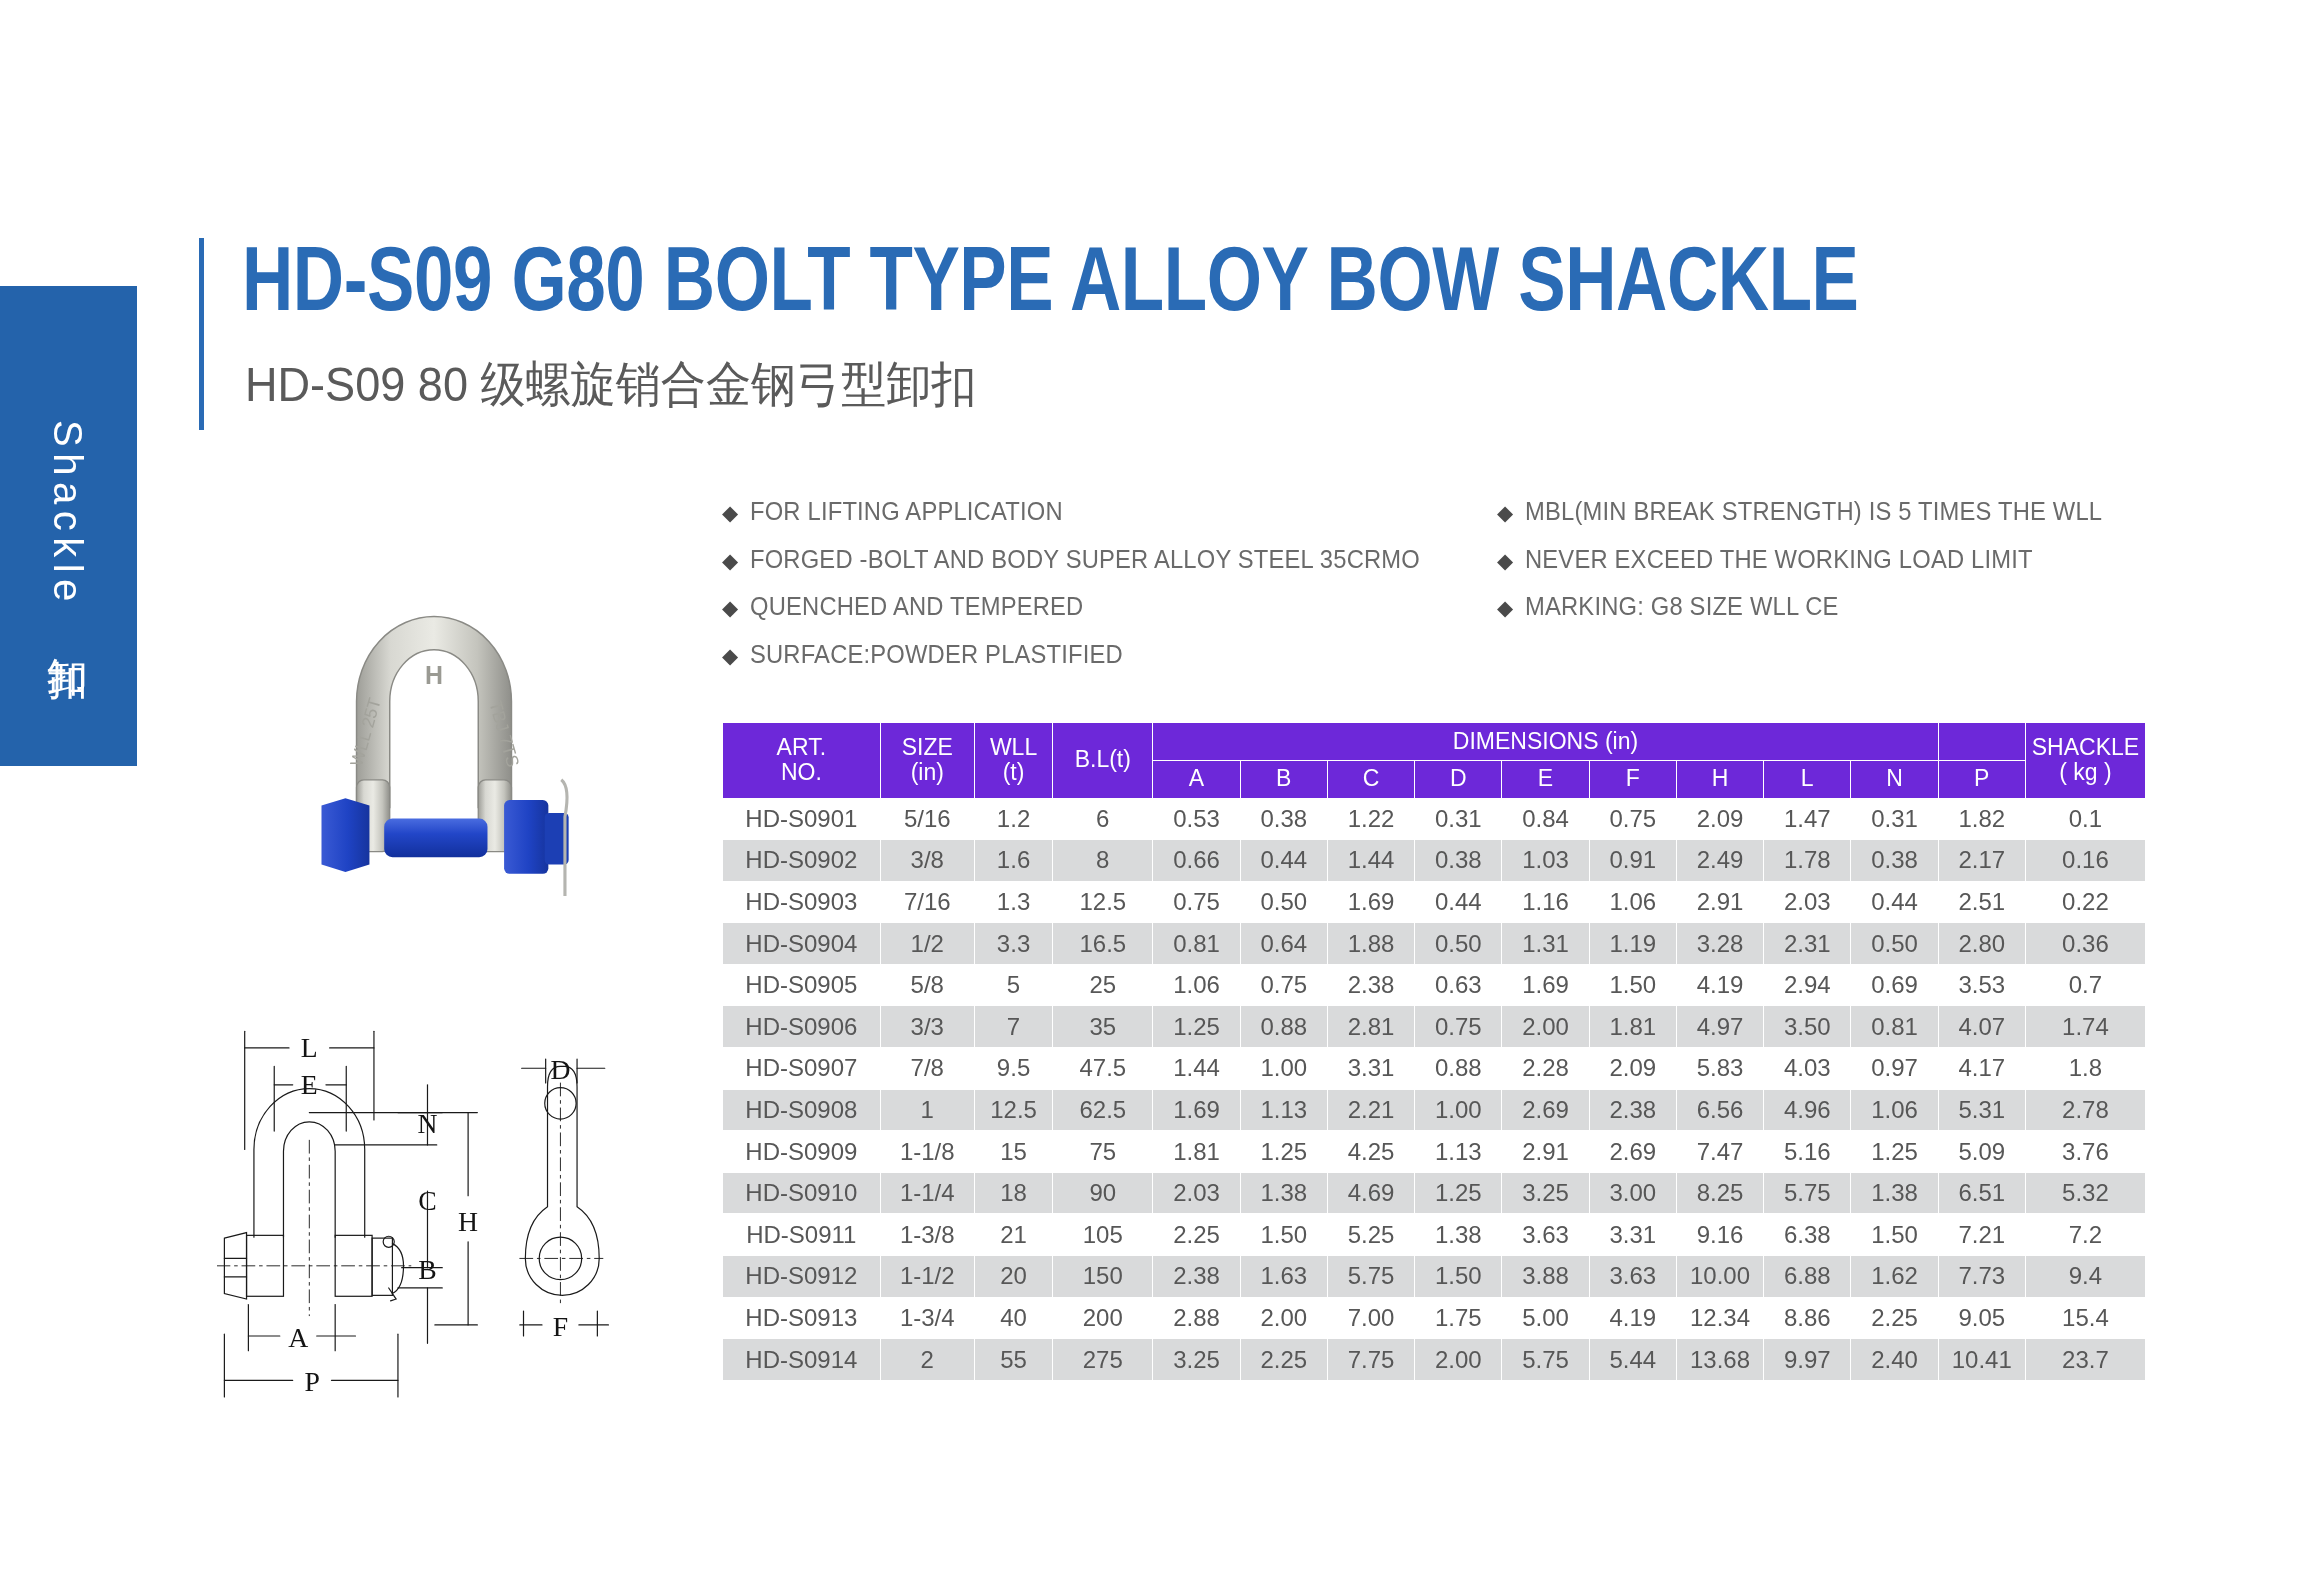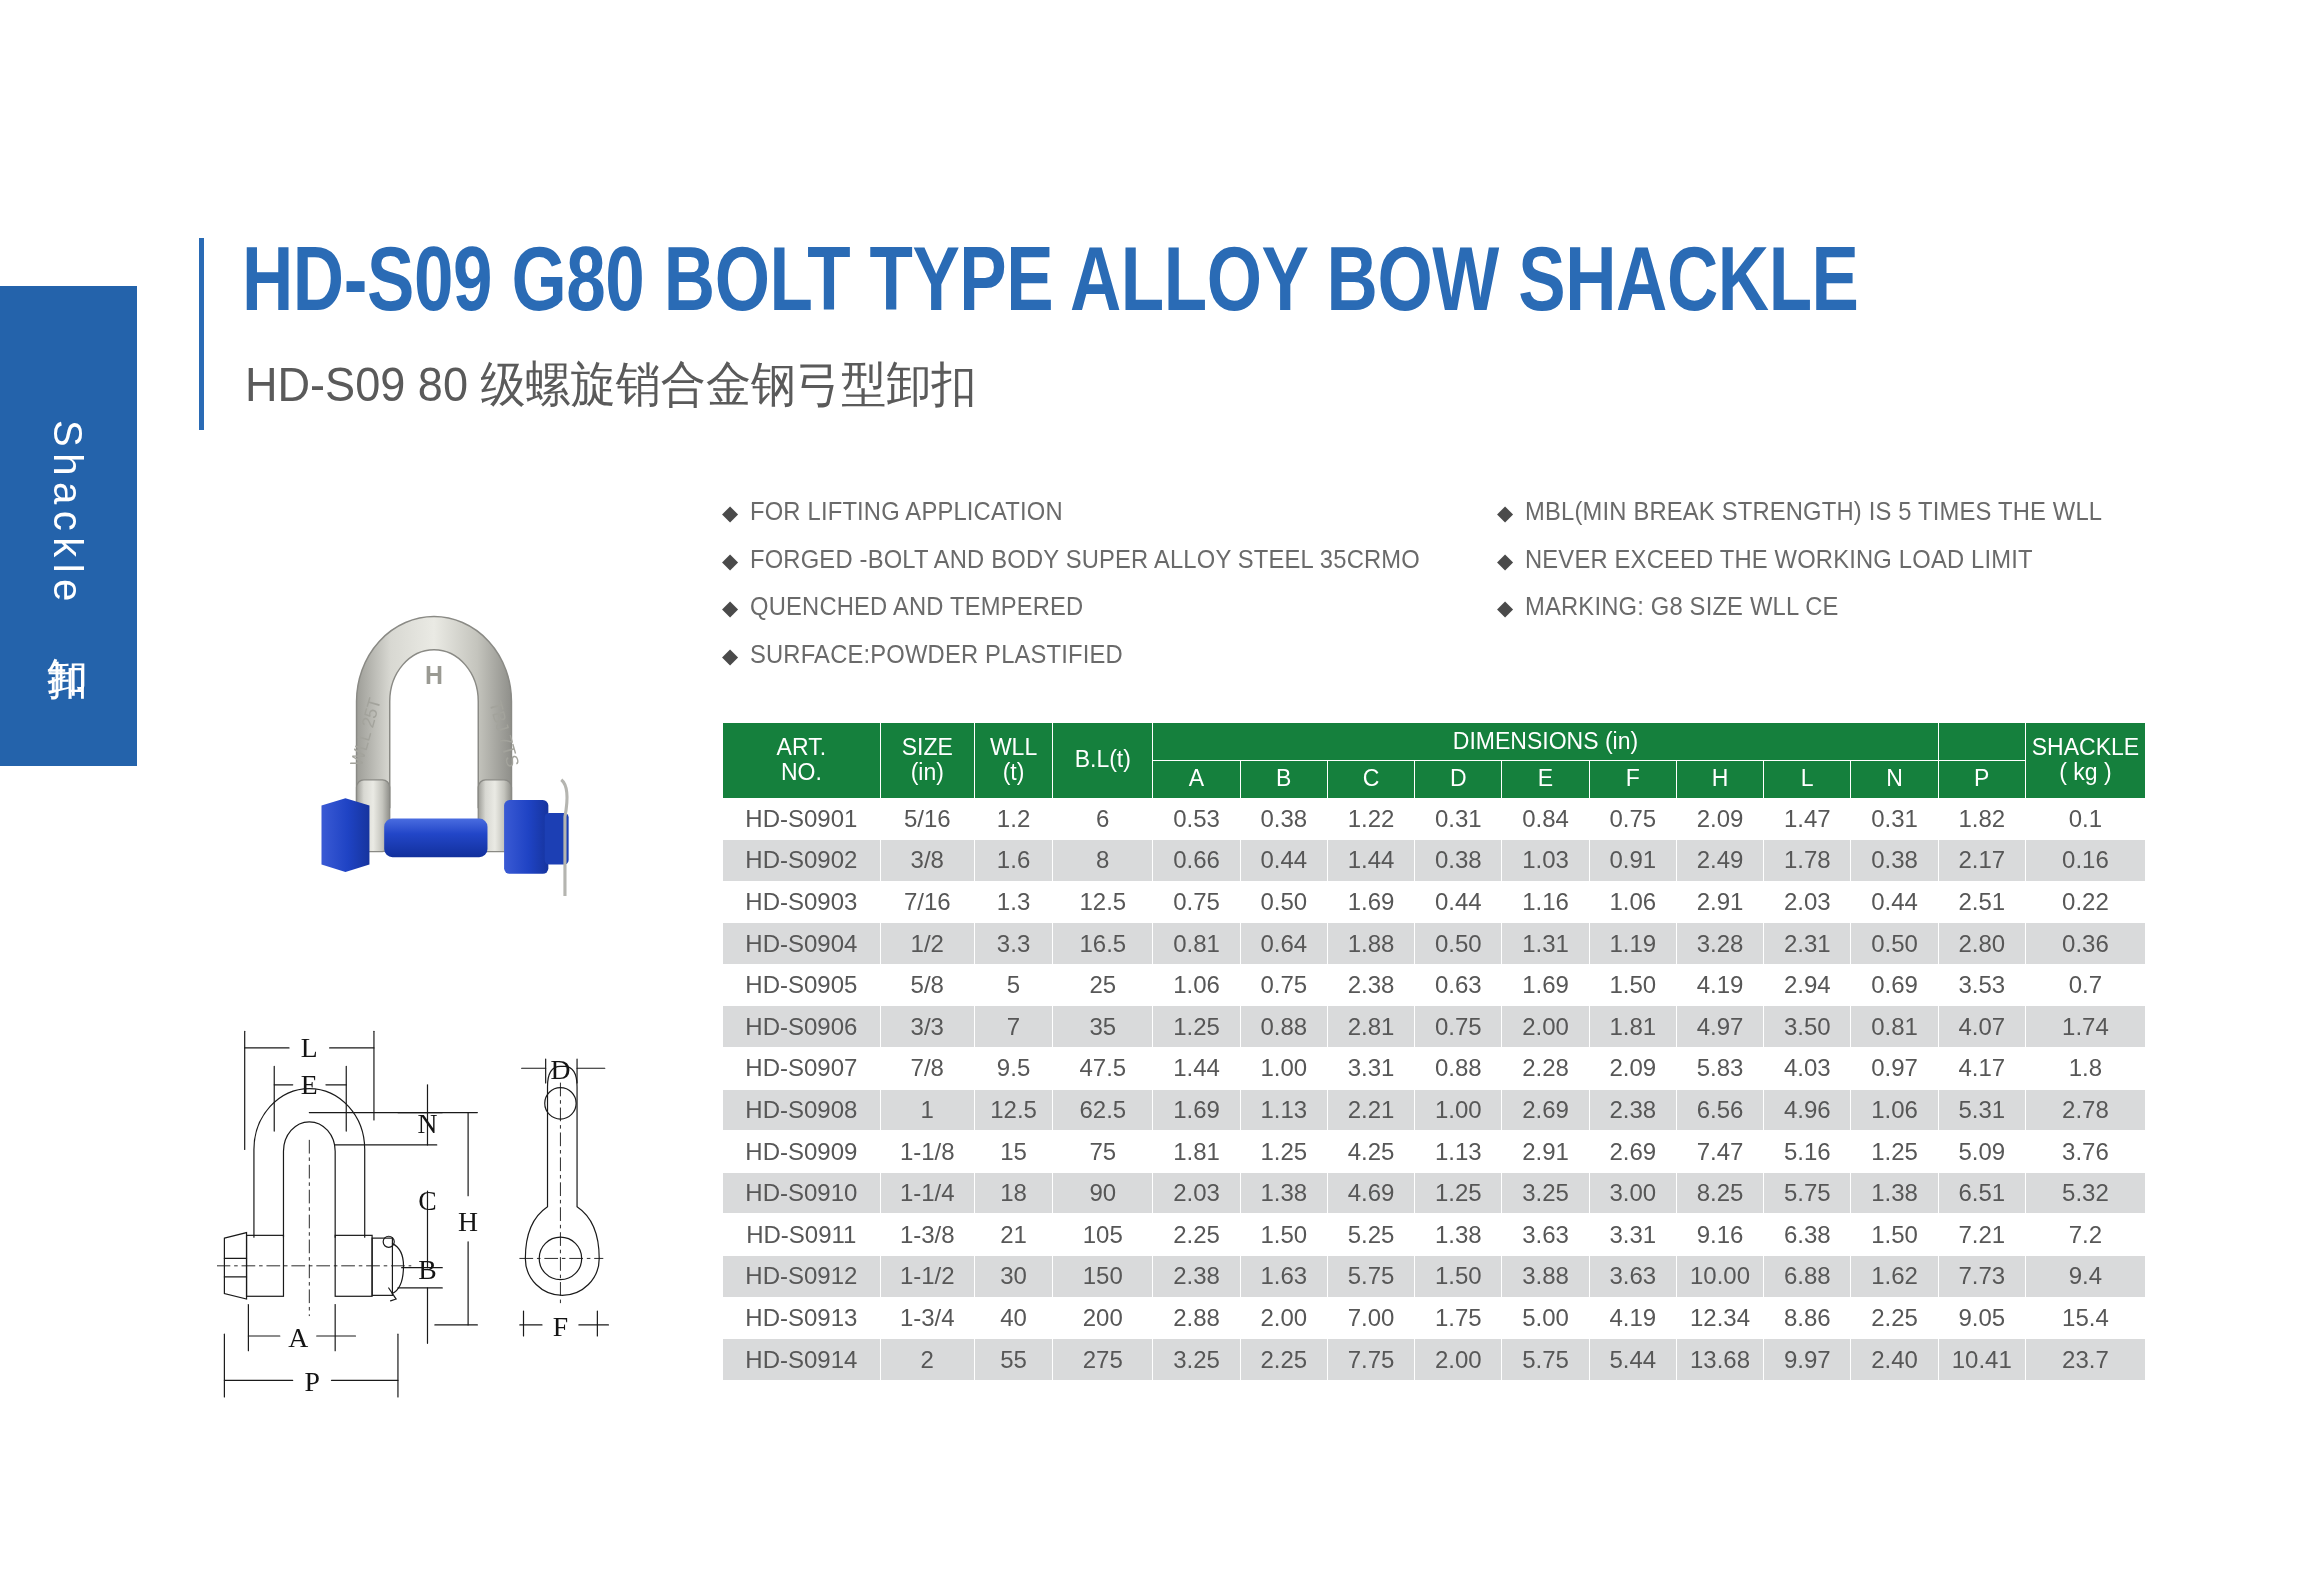--- a/index.html
+++ b/index.html
@@ -88,21 +88,21 @@
     position:absolute;left:722px;top:722px;
     width:1424px;
   }
   table.spec{
     border-collapse:separate;
     border-spacing:1.8px 1.8px;
     width:100%;
     table-layout:fixed;
   }
   table.spec th{
-    background:#15803d;
+    background:#6d28d9;
     color:#ffffff;
     font-weight:400;
     font-size:23px;
     line-height:1.12;
     padding:5.5px 1.8px;
     text-align:center;
     vertical-align:middle;
   }
   table.spec td{
     font-size:24px;
@@ -546,21 +546,21 @@
           <td>3.31</td>
           <td>9.16</td>
           <td>6.38</td>
           <td>1.50</td>
           <td>7.21</td>
           <td>7.2</td>
         </tr>
         <tr class="row-even">
           <td>HD-S0912</td>
           <td>1-1/2</td>
-          <td>30</td>
+          <td>20</td>
           <td>150</td>
           <td>2.38</td>
           <td>1.63</td>
           <td>5.75</td>
           <td>1.50</td>
           <td>3.88</td>
           <td>3.63</td>
           <td>10.00</td>
           <td>6.88</td>
           <td>1.62</td>

